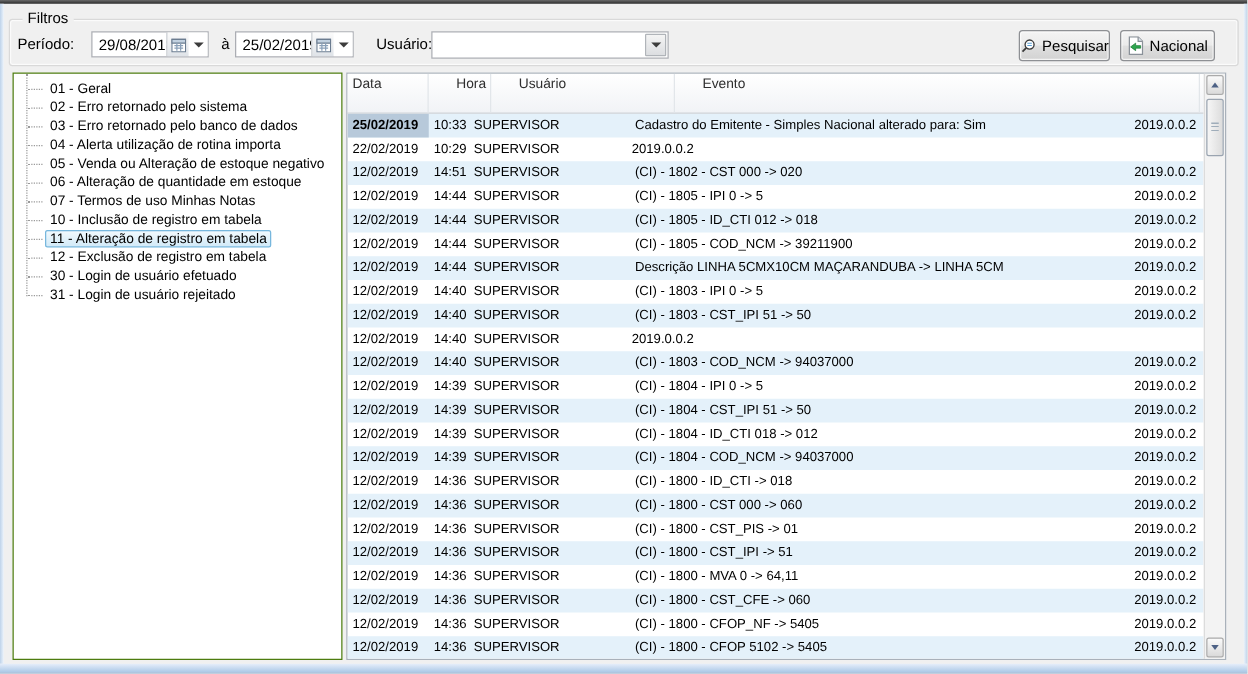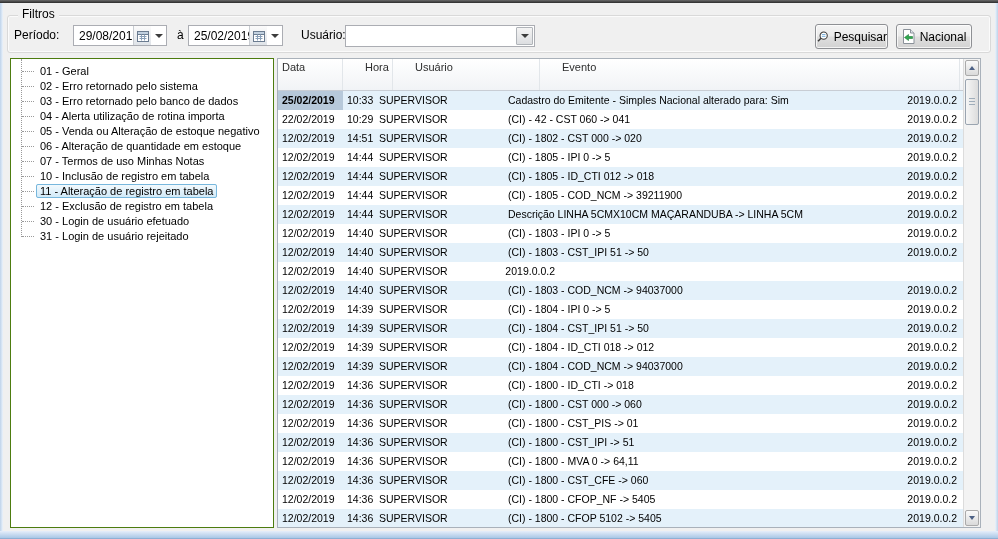--- a/index.html
+++ b/index.html
@@ -175,21 +175,20 @@
             <div class="cell c0 sel" style="width: 65px;">25/02/2019</div>
             <div class="cell c1" style="width: 32px;">10:33</div>
             <div class="cell c2" style="width: 129px;">SUPERVISOR</div>
             <div class="cell c3" style="width: 402px;">Cadastro do Emitente - Simples Nacional alterado para: Sim</div>
             <div class="cell c4" style="width: 57px;">2019.0.0.2</div>
           </div>
           <div class="grid-row">
             <div class="cell c0" style="width: 65px;">22/02/2019</div>
             <div class="cell c1" style="width: 32px;">10:29</div>
             <div class="cell c2" style="width: 129px;">SUPERVISOR</div>
-            <div class="cell c3" style="width: 402px;">(CI) - 42 - CST 060 -&gt; 041</div>
             <div class="cell c4" style="width: 57px;">2019.0.0.2</div>
           </div>
           <div class="grid-row alt">
             <div class="cell c0" style="width: 65px;">12/02/2019</div>
             <div class="cell c1" style="width: 32px;">14:51</div>
             <div class="cell c2" style="width: 129px;">SUPERVISOR</div>
             <div class="cell c3" style="width: 402px;">(CI) - 1802 - CST 000 -&gt; 020</div>
             <div class="cell c4" style="width: 57px;">2019.0.0.2</div>
           </div>
           <div class="grid-row">

